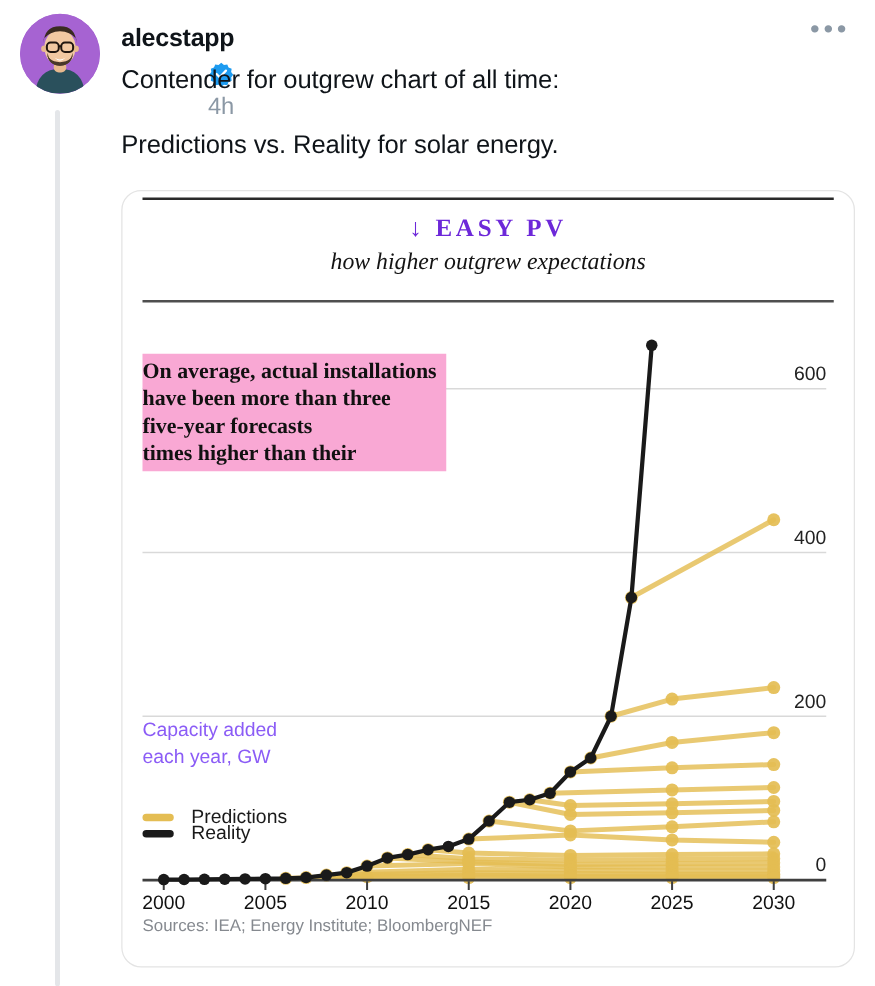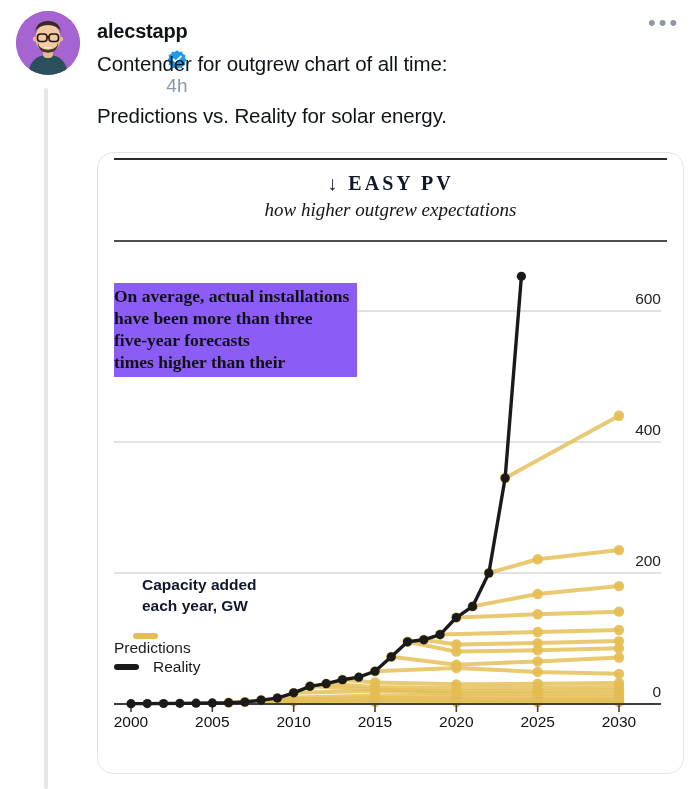--- a/index.html
+++ b/index.html
@@ -23,37 +23,37 @@
   .card{
     position:absolute;left:97px;top:152px;width:587px;height:622px;
     background:#ffffff;border:1px solid #E4E4E4;border-radius:16px;box-sizing:border-box;
   }
   .chart-canvas{position:absolute;left:0;top:0;}
   .rule-top{position:absolute;left:16px;right:16px;top:5px;border-top:2px solid #2A2A2A;}
   .rule-mid{position:absolute;left:16px;right:16px;top:87px;border-top:2.5px solid #4F4F4F;}
   .chart-title{
     position:absolute;left:0;right:0;top:19px;text-align:center;
     font-family:"Liberation Serif",serif;font-weight:bold;font-size:20px;
-    letter-spacing:3px;color:#0f172a;
+    letter-spacing:3px;color:#6d28d9;
   }
   .chart-subtitle{
     position:absolute;left:0;right:0;top:46px;text-align:center;
     font-family:"Liberation Serif",serif;font-style:italic;font-size:19px;color:#141414;
   }
   .annotation{
-    position:absolute;left:16px;top:130px;background:#8b5cf6;
+    position:absolute;left:16px;top:130px;background:#f9a8d4;
     font-family:"Liberation Serif",serif;font-weight:bold;font-size:17.5px;
     line-height:22px;color:#111;padding:2px 8px 4px 0;
   }
   .legend-title{
-    position:absolute;left:16px;top:421px;font-weight:bold;font-size:15.5px;
-    line-height:21px;color:#0f172a;margin-left:28px;
+    position:absolute;left:16px;top:421px;font-weight:normal;font-size:15.5px;
+    line-height:21px;color:#8b5cf6;
   }
   .legend-row{position:absolute;left:16px;display:flex;align-items:center;}
-  .legend-row.predictions{top:480px;flex-direction:column;}
+  .legend-row.predictions{top:492px;}
   .legend-row.reality{top:505px;}
   .legend-swatch{width:25px;height:5.5px;border-radius:3px;margin-right:14px;flex:none;}
   .legend-label{font-size:15.5px;color:#1a1a1a;}
   .sources{position:absolute;left:16px;top:580px;font-size:13.5px;color:#85898F;}
 </style>
 </head>
 <body>
 
 <div class="thread-line"></div>
 
@@ -254,13 +254,14 @@
   </div>
   <div class="legend-row predictions">
     <span class="legend-swatch" style="background: rgb(228, 189, 83);"></span>
     <span class="legend-label">Predictions</span>
   </div>
   <div class="legend-row reality">
     <span class="legend-swatch" style="background: rgb(26, 26, 26);"></span>
     <span class="legend-label">Reality</span>
   </div>
 
+  <div class="sources">Sources: IEA; Energy Institute; BloombergNEF</div>
 </div>
 
 </body></html>

